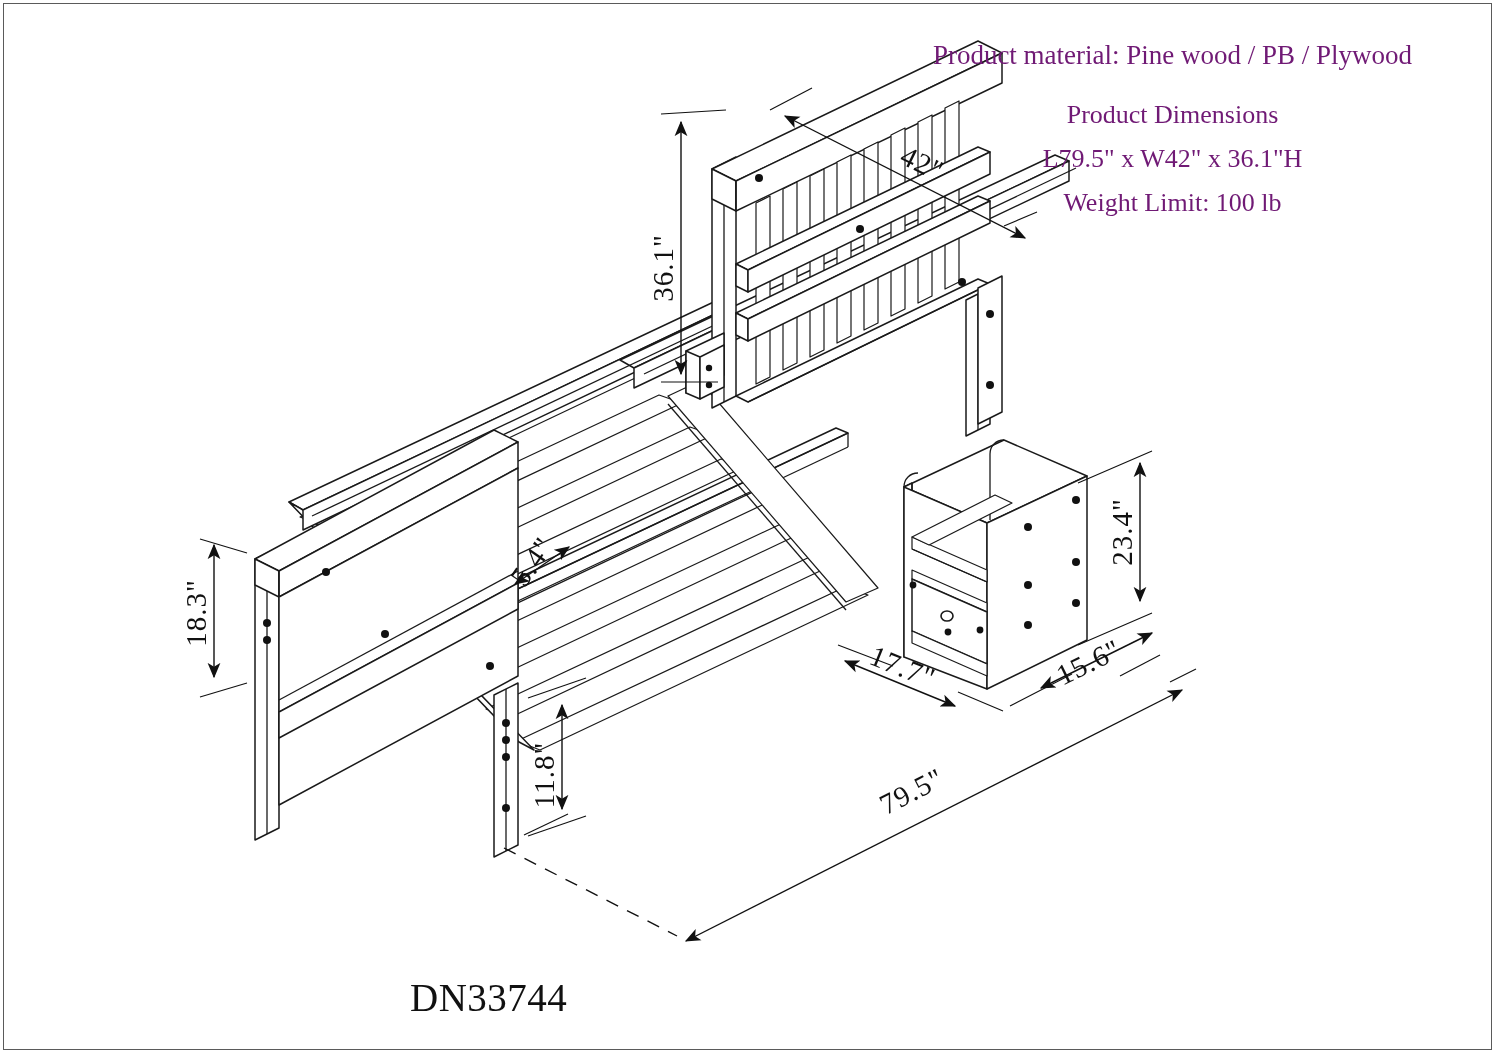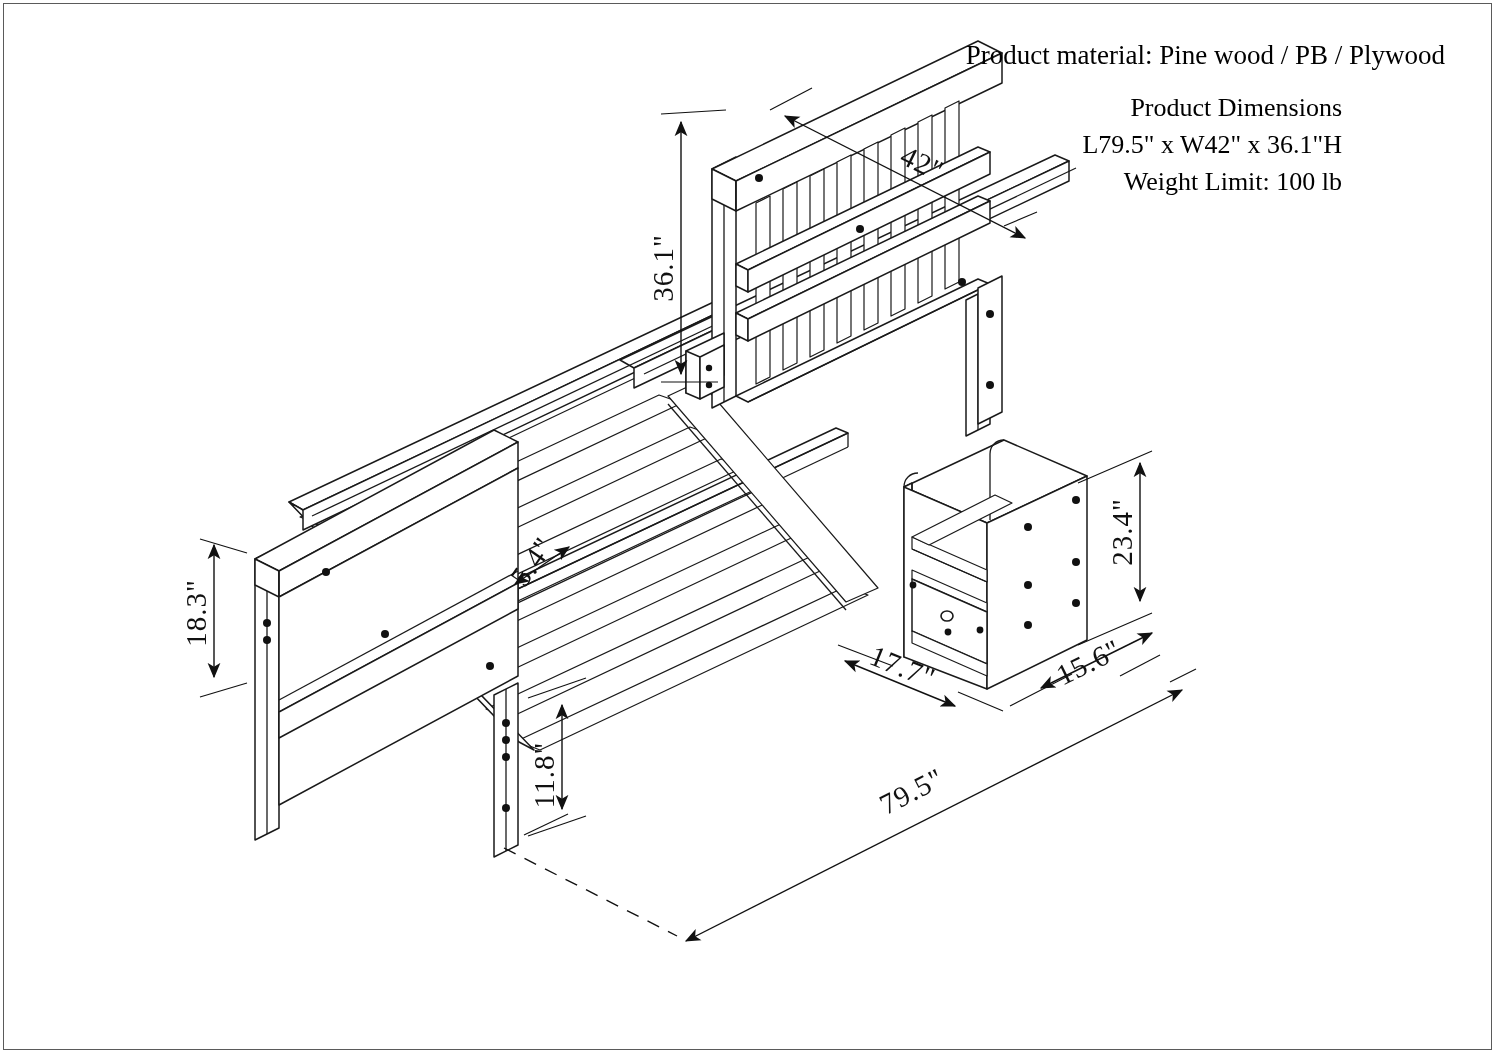--- a/index.html
+++ b/index.html
@@ -29,39 +29,39 @@
   }
   svg.layer {
     position: absolute;
     left: 0;
     top: 0;
     width: 1500px;
     height: 1058px;
   }
   .spec-block {
     position: absolute;
-    text-align: right;
-    color: #000000;
+    text-align: center;
+    color: #701a75;
     font-family: "Liberation Serif", serif;
     line-height: 1.3;
     white-space: nowrap;
   }
   #spec-material {
     left: 900px;
     top: 38px;
     width: 545px;
     font-size: 27px;
   }
   #spec-dims {
     left: 1000px;
     top: 88px;
     width: 345px;
     font-size: 26px;
   }
-  #spec-dims div { margin: 3px; padding: 0; }
+  #spec-dims div { margin: 10px; padding: 0; }
   #model-number {
     position: absolute;
     left: 410px;
     top: 975px;
     font-size: 39px;
     color: #111111;
     letter-spacing: 0.5px;
     font-family: "Liberation Serif", serif;
   }
   
@@ -326,14 +326,15 @@
   </svg>
 
   <div class="spec-block" id="spec-material">Product material: Pine wood / PB / Plywood</div>
 
   <div class="spec-block" id="spec-dims">
     <div>Product Dimensions</div>
     <div>L79.5" x W42" x 36.1"H</div>
     <div>Weight Limit: 100 lb</div>
   </div>
 
+  <div id="model-number">DN33744</div>
 
 </div>
 
 </body></html>

